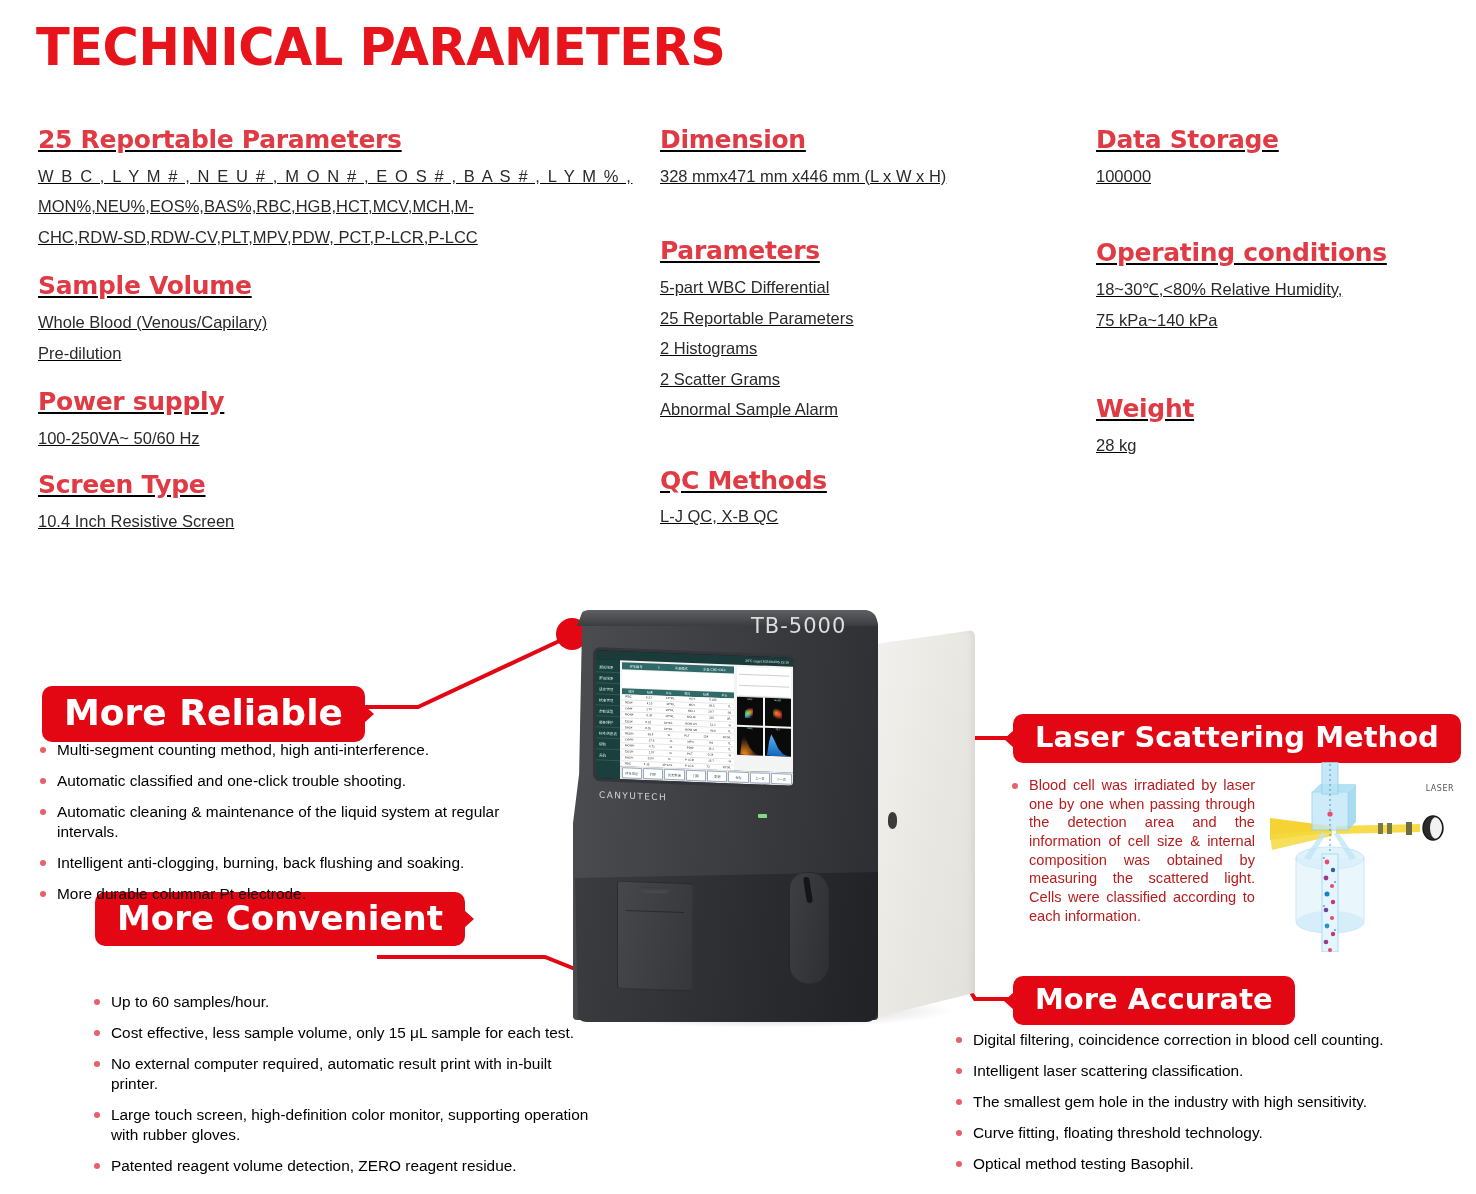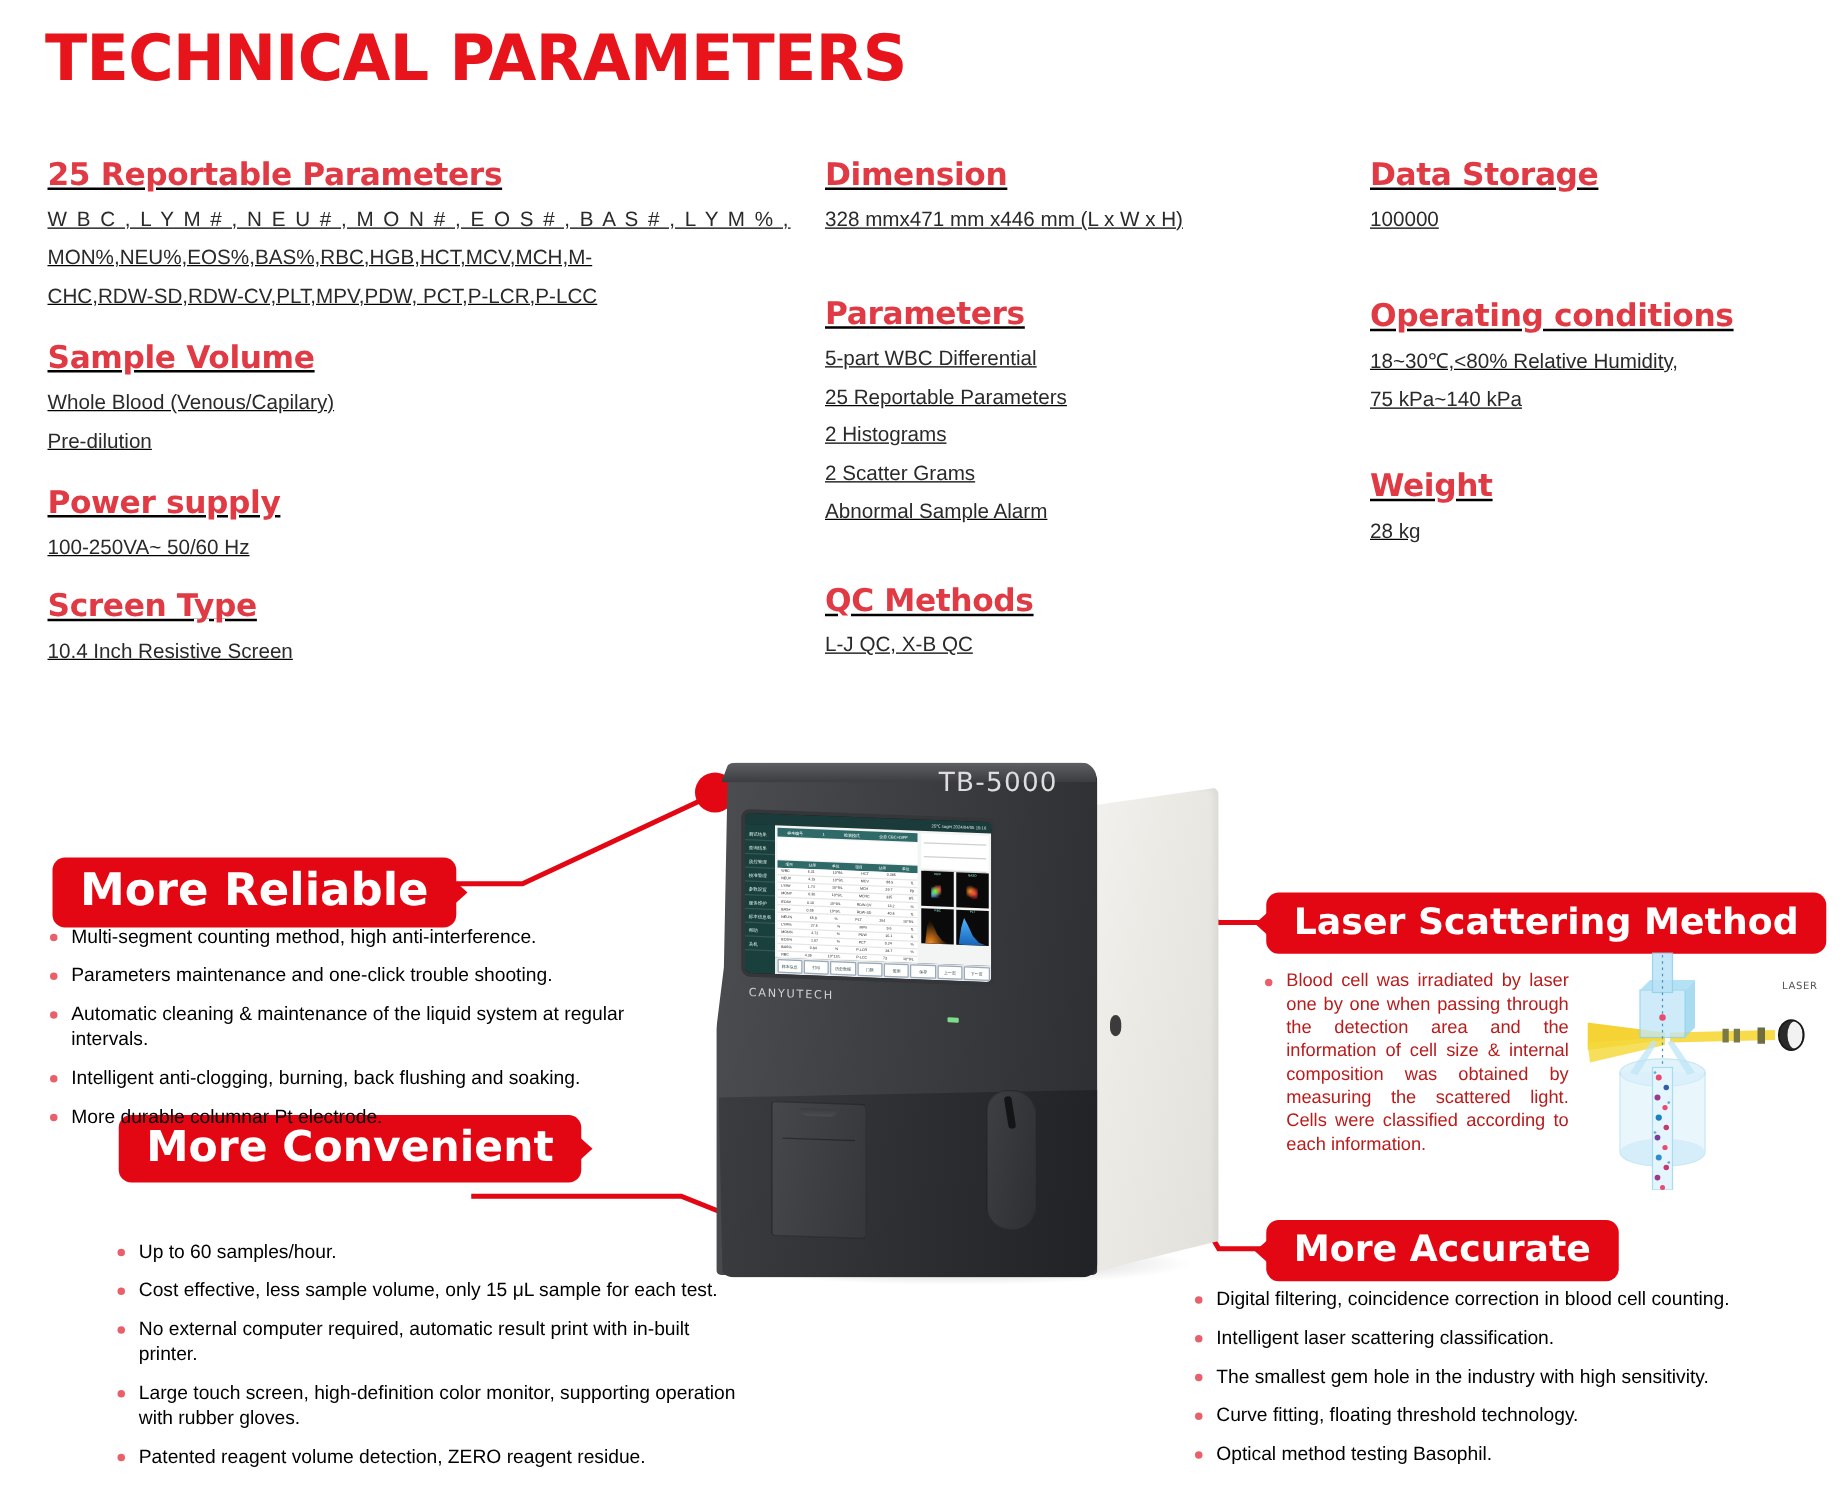--- a/index.html
+++ b/index.html
@@ -402,21 +402,21 @@
 
   <div class="spec-col" id="col-right">
     <div class="spec-group" style="margin-bottom:48px">
       <div class="spec-head">Data Storage</div>
       <div class="spec-body">
           <div class="lines">
         <div>100000</div>
       </div>
         </div>
     </div>
-    <div class="spec-group" style="margin-bottom:40px">
+    <div class="spec-group" style="margin-bottom:60px">
       <div class="spec-head">Operating conditions</div>
       <div class="spec-body">
           <div class="lines">
         <div>18~30℃,&lt;80% Relative Humidity,</div>
         <div>75 kPa~140 kPa</div>
       </div>
         </div>
     </div>
     <div class="spec-group">
       <div class="spec-head">Weight</div>
@@ -643,21 +643,21 @@
     <span class="notch-l"></span>
   </div>
   <div class="badge" id="badge-accurate">
     <span>More Accurate</span>
     <span class="notch-l"></span>
   </div>
 
   <div class="feat" id="feat-reliable">
     <ul id="ul-reliable">
         <li>Multi-segment counting method, high anti-interference.</li>
-        <li>Parameters maintenance and one-click trouble shooting.</li>
+        <li>Automatic classified and one-click trouble shooting.</li>
         <li>Automatic cleaning &amp; maintenance of the liquid system at regular intervals.</li>
         <li>Intelligent anti-clogging, burning, back flushing and soaking.</li>
         <li>More durable columnar Pt electrode.</li>
       </ul>
   </div>
   <div class="feat" id="feat-convenient">
     <ul id="ul-convenient">
         <li>Up to 60 samples/hour.</li>
         <li>Cost effective, less sample volume, only 15 μL sample for each test.</li>
         <li>No external computer required, automatic result print with in-built printer.</li>

